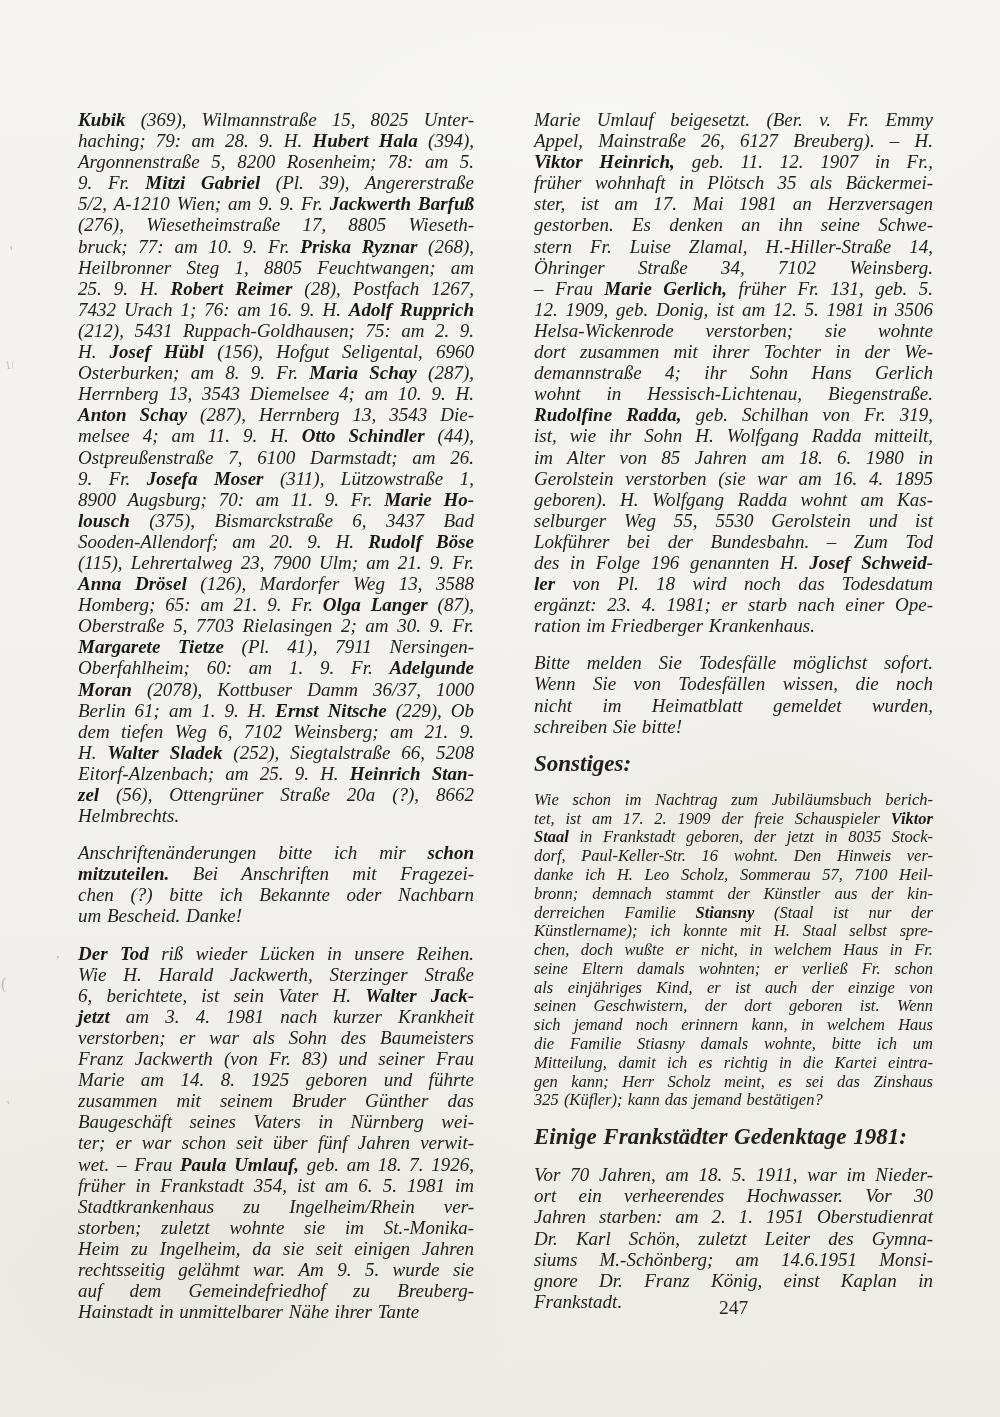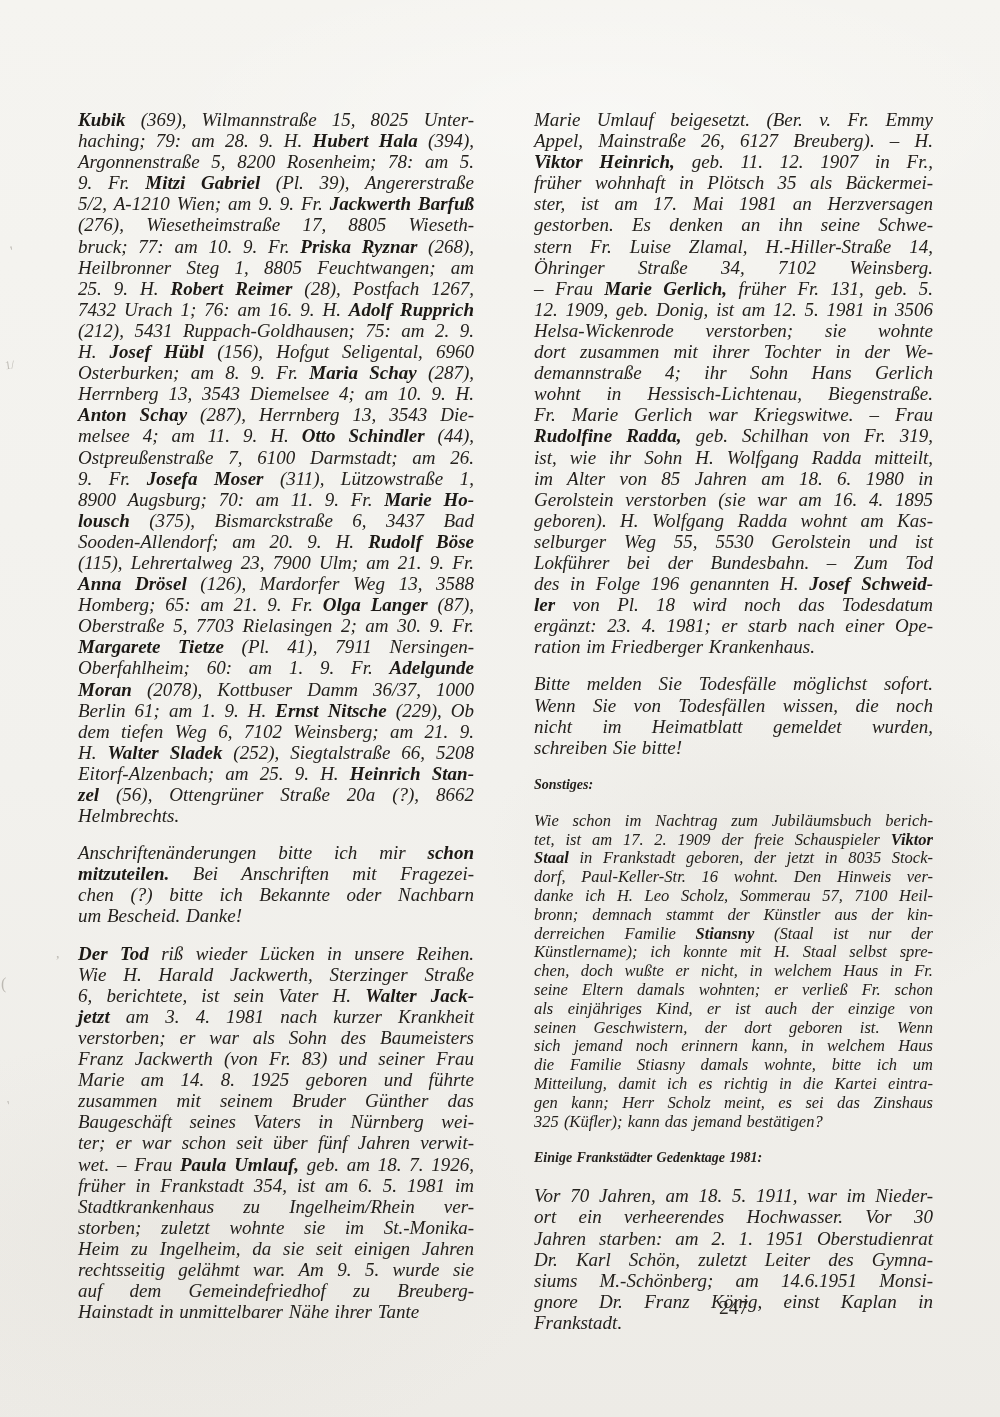--- a/index.html
+++ b/index.html
@@ -33,21 +33,21 @@
     text-align: justify;
     text-align-last: justify;
     word-spacing: 1px;
     white-space: normal;
   }
   .line.last { text-align-last: left; }
 
   .para .line  { font-size: 19px;   line-height: 21.1px; }
   .small .line { font-size: 16.5px; line-height: 18.8px; }
   .heading .line {
-    font-size: 14px; line-height: 22px; font-weight: 700;
+    font-size: 23px; line-height: 22px; font-weight: 700;
     text-align-last: left;
   }
   b { font-weight: 700; color: #1c1915; }
 
   .page-number {
     position: absolute; left: 518px; top: 1297px; width: 431px;
     text-align: center; font-size: 19.5px; color: #2a2723;
   }
   .artifact {
     position: absolute; color: #8a857c; font-size: 14px;
@@ -131,21 +131,20 @@
         <div class="line">ster, ist am 17. Mai 1981 an Herzversagen</div>
         <div class="line">gestorben. Es denken an ihn seine Schwe-</div>
         <div class="line">stern Fr. Luise Zlamal, H.-Hiller-Straße 14,</div>
         <div class="line">Öhringer Straße 34, 7102 Weinsberg.</div>
         <div class="line">– Frau <b>Marie Gerlich,</b> früher Fr. 131, geb. 5.</div>
         <div class="line">12. 1909, geb. Donig, ist am 12. 5. 1981 in 3506</div>
         <div class="line">Helsa-Wickenrode verstorben; sie wohnte</div>
         <div class="line">dort zusammen mit ihrer Tochter in der We-</div>
         <div class="line">demannstraße 4; ihr Sohn Hans Gerlich</div>
         <div class="line">wohnt in Hessisch-Lichtenau, Biegenstraße.</div>
-        <div class="line">Fr. Marie Gerlich war Kriegswitwe. – Frau</div>
         <div class="line"><b>Rudolfine Radda,</b> geb. Schilhan von Fr. 319,</div>
         <div class="line">ist, wie ihr Sohn H. Wolfgang Radda mitteilt,</div>
         <div class="line">im Alter von 85 Jahren am 18. 6. 1980 in</div>
         <div class="line">Gerolstein verstorben (sie war am 16. 4. 1895</div>
         <div class="line">geboren). H. Wolfgang Radda wohnt am Kas-</div>
         <div class="line">selburger Weg 55, 5530 Gerolstein und ist</div>
         <div class="line">Lokführer bei der Bundesbahn. – Zum Tod</div>
         <div class="line">des in Folge 196 genannten H. <b>Josef Schweid-</b></div>
         <div class="line"><b>ler</b> von Pl. 18 wird noch das Todesdatum</div>
         <div class="line">ergänzt: 23. 4. 1981; er starb nach einer Ope-</div>

